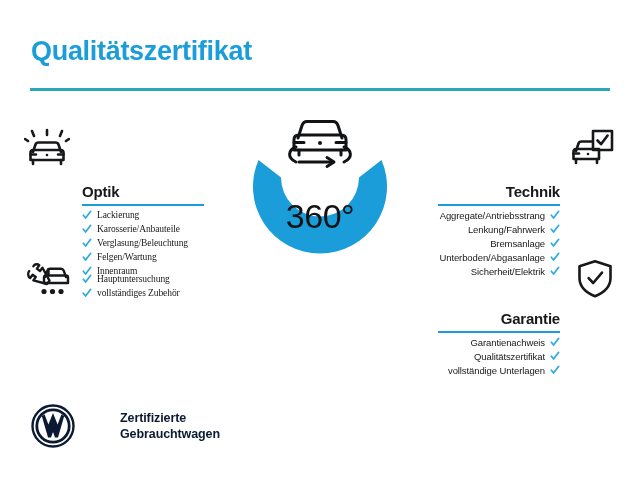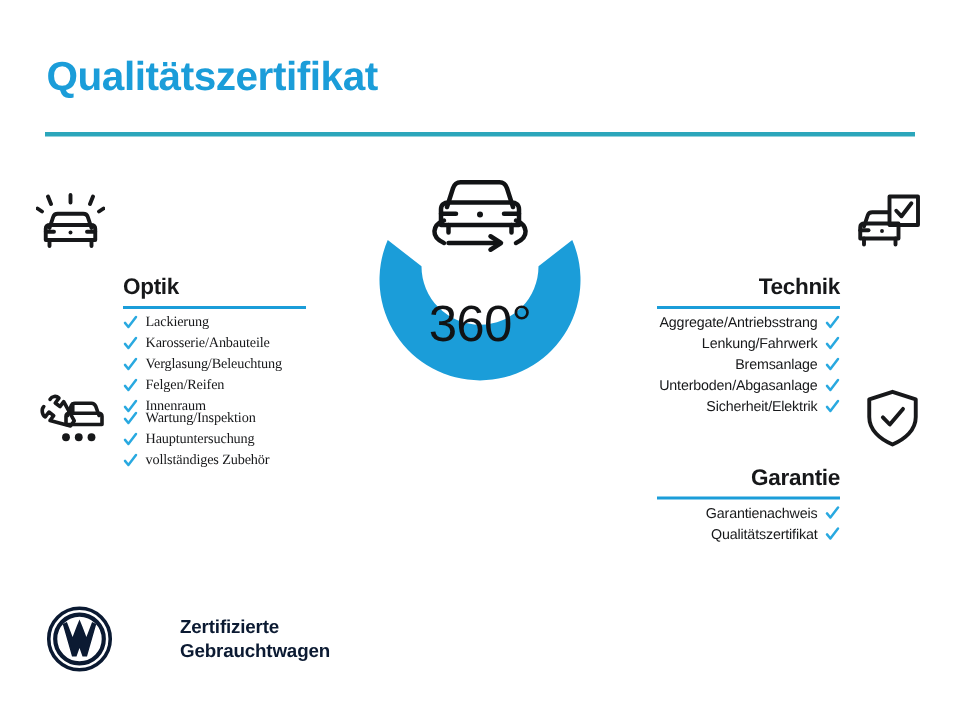--- a/index.html
+++ b/index.html
@@ -202,21 +202,21 @@
             </svg>
         </span>
         <span>Verglasung/Beleuchtung</span>
       </li>
       <li class="check-item">
         <span class="tick">
           <svg viewBox="0 0 12 12" width="10" height="10">
               <path d="M1.6 6.3 L4.3 9.6 L10.4 1.6" fill="none" stroke="#29a9e0" stroke-width="2" stroke-linecap="round" stroke-linejoin="round"></path>
             </svg>
         </span>
-        <span>Felgen/Reifen</span>
+        <span>Felgen/Wartung</span>
       </li>
       <li class="check-item">
         <span class="tick">
           <svg viewBox="0 0 12 12" width="10" height="10">
               <path d="M1.6 6.3 L4.3 9.6 L10.4 1.6" fill="none" stroke="#29a9e0" stroke-width="2" stroke-linecap="round" stroke-linejoin="round"></path>
             </svg>
         </span>
         <span>Innenraum</span>
       </li>
     </ul>
@@ -234,28 +234,20 @@
     </svg>
   </div>
   <div class="section sec-left" style="left:82px; top:272px; width:180px;">
     <ul class="checklist">
       <li class="check-item">
         <span class="tick">
           <svg viewBox="0 0 12 12" width="10" height="10">
               <path d="M1.6 6.3 L4.3 9.6 L10.4 1.6" fill="none" stroke="#29a9e0" stroke-width="2" stroke-linecap="round" stroke-linejoin="round"></path>
             </svg>
         </span>
-        <span>Wartung/Inspektion</span>
-      </li>
-      <li class="check-item">
-        <span class="tick">
-          <svg viewBox="0 0 12 12" width="10" height="10">
-              <path d="M1.6 6.3 L4.3 9.6 L10.4 1.6" fill="none" stroke="#29a9e0" stroke-width="2" stroke-linecap="round" stroke-linejoin="round"></path>
-            </svg>
-        </span>
         <span>Hauptuntersuchung</span>
       </li>
       <li class="check-item">
         <span class="tick">
           <svg viewBox="0 0 12 12" width="10" height="10">
               <path d="M1.6 6.3 L4.3 9.6 L10.4 1.6" fill="none" stroke="#29a9e0" stroke-width="2" stroke-linecap="round" stroke-linejoin="round"></path>
             </svg>
         </span>
         <span>vollständiges Zubehör</span>
       </li>
@@ -337,20 +329,28 @@
       <li class="check-item">
         <span>Garantienachweis</span>
         <span class="tick">
           <svg viewBox="0 0 12 12" width="10" height="10">
               <path d="M1.6 6.3 L4.3 9.6 L10.4 1.6" fill="none" stroke="#29a9e0" stroke-width="2" stroke-linecap="round" stroke-linejoin="round"></path>
             </svg>
         </span>
       </li>
       <li class="check-item">
         <span>Qualitätszertifikat</span>
+        <span class="tick">
+          <svg viewBox="0 0 12 12" width="10" height="10">
+              <path d="M1.6 6.3 L4.3 9.6 L10.4 1.6" fill="none" stroke="#29a9e0" stroke-width="2" stroke-linecap="round" stroke-linejoin="round"></path>
+            </svg>
+        </span>
+      </li>
+      <li class="check-item">
+        <span>vollständige Unterlagen</span>
         <span class="tick">
           <svg viewBox="0 0 12 12" width="10" height="10">
               <path d="M1.6 6.3 L4.3 9.6 L10.4 1.6" fill="none" stroke="#29a9e0" stroke-width="2" stroke-linecap="round" stroke-linejoin="round"></path>
             </svg>
         </span>
       </li>
     </ul>
   </div>
 
   <div id="center-badge">

